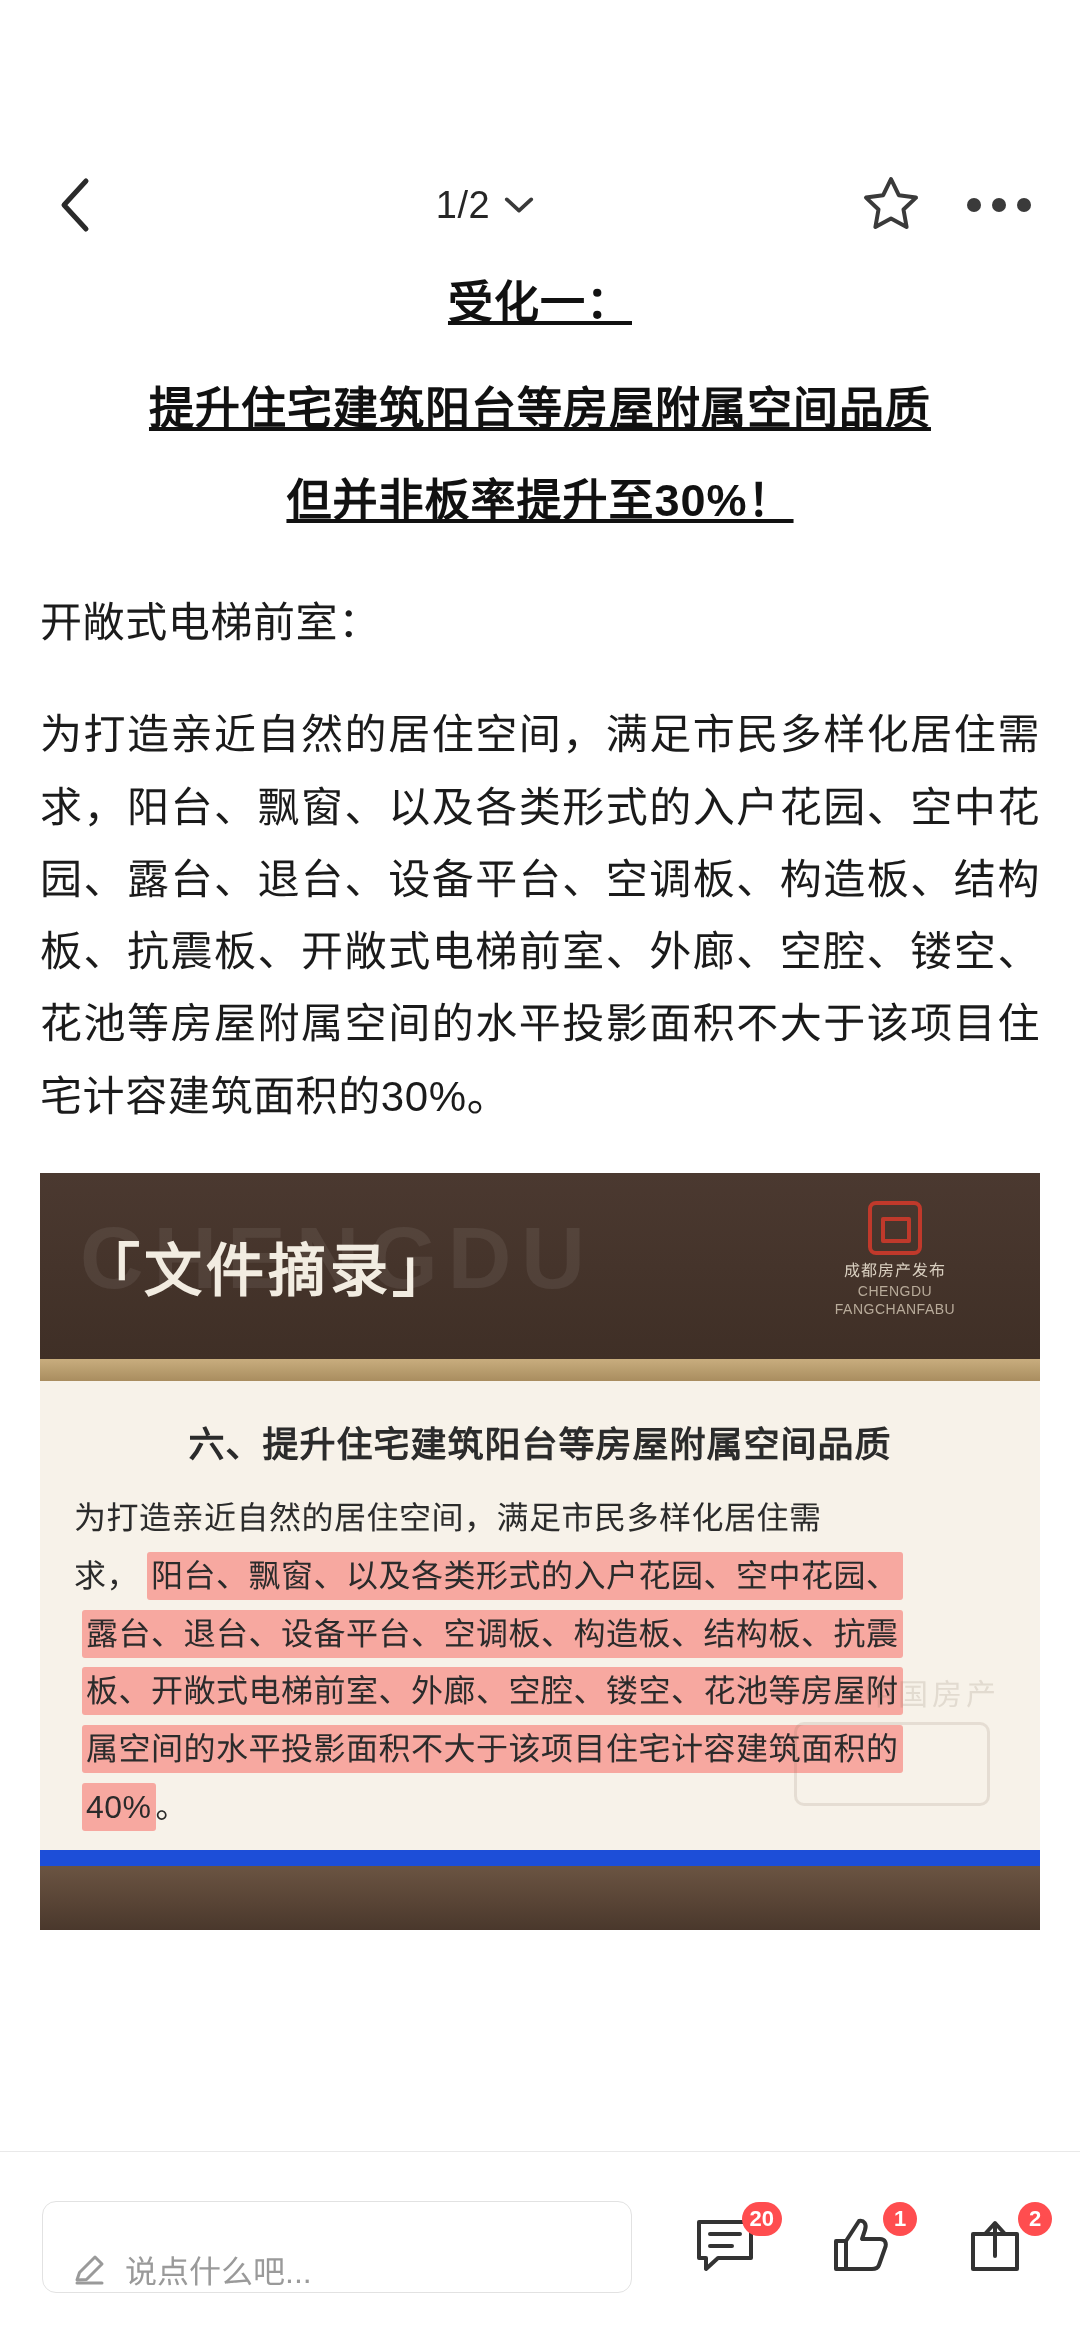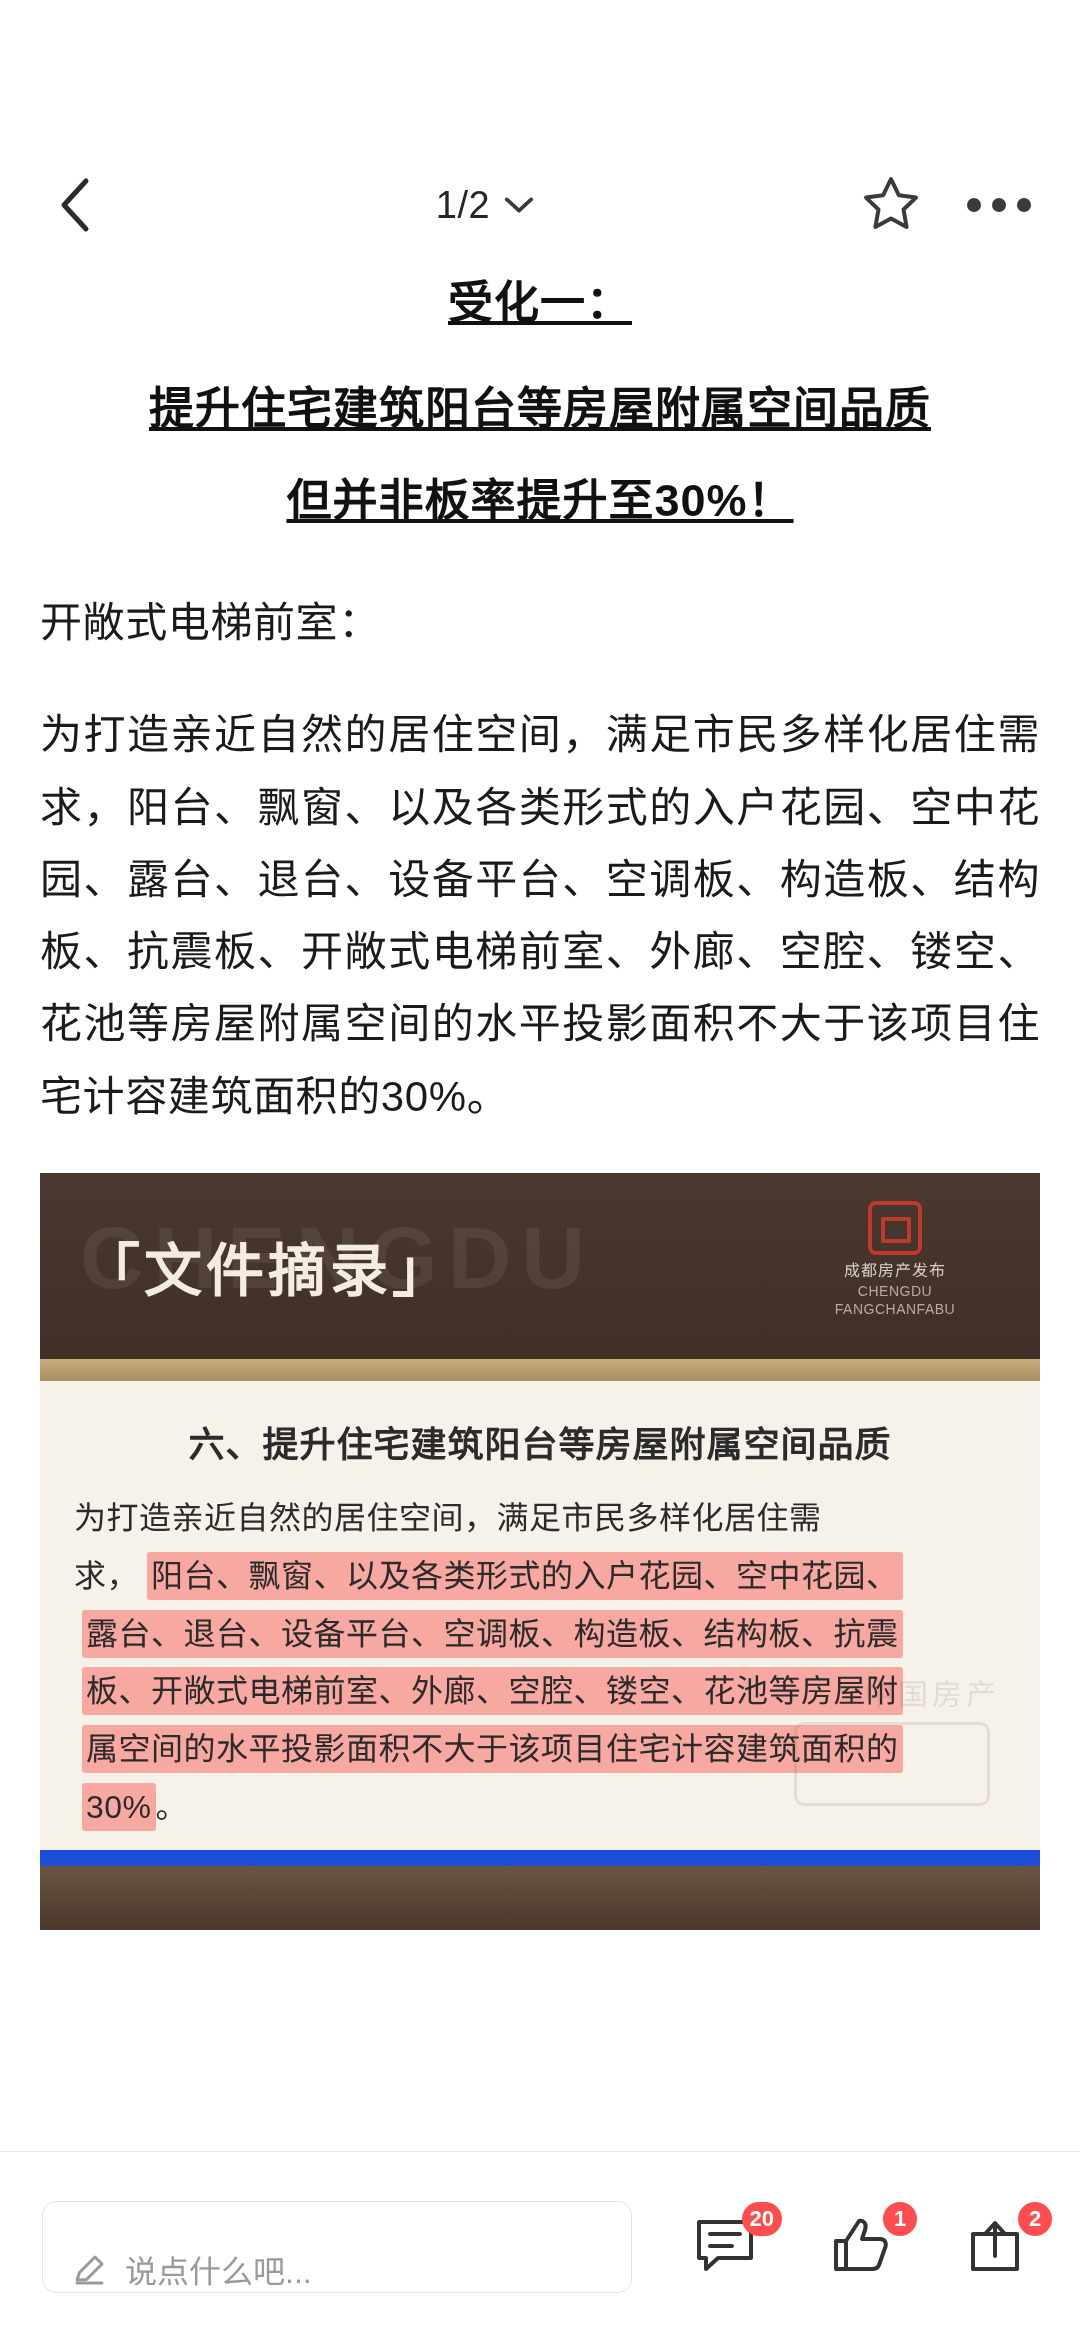--- a/index.html
+++ b/index.html
@@ -389,21 +389,21 @@
         <div class="doc-line">
           <span class="hl">露台、退台、设备平台、空调板、构造板、结构板、抗震</span>
         </div>
         <div class="doc-line">
           <span class="hl">板、开敞式电梯前室、外廊、空腔、镂空、花池等房屋附</span>
         </div>
         <div class="doc-line">
           <span class="hl">属空间的水平投影面积不大于该项目住宅计容建筑面积的</span>
         </div>
         <div class="doc-line">
-          <span class="hl">30%</span><span>。</span>
+          <span class="hl">40%</span><span>。</span>
         </div>
       </div>
       <div class="doc-footer"></div>
     </div>
   </div>
 
   <div class="bottombar">
     <div class="comment-box">
       <span>
         <svg width="36" height="36" viewBox="0 0 36 36" fill="none">

